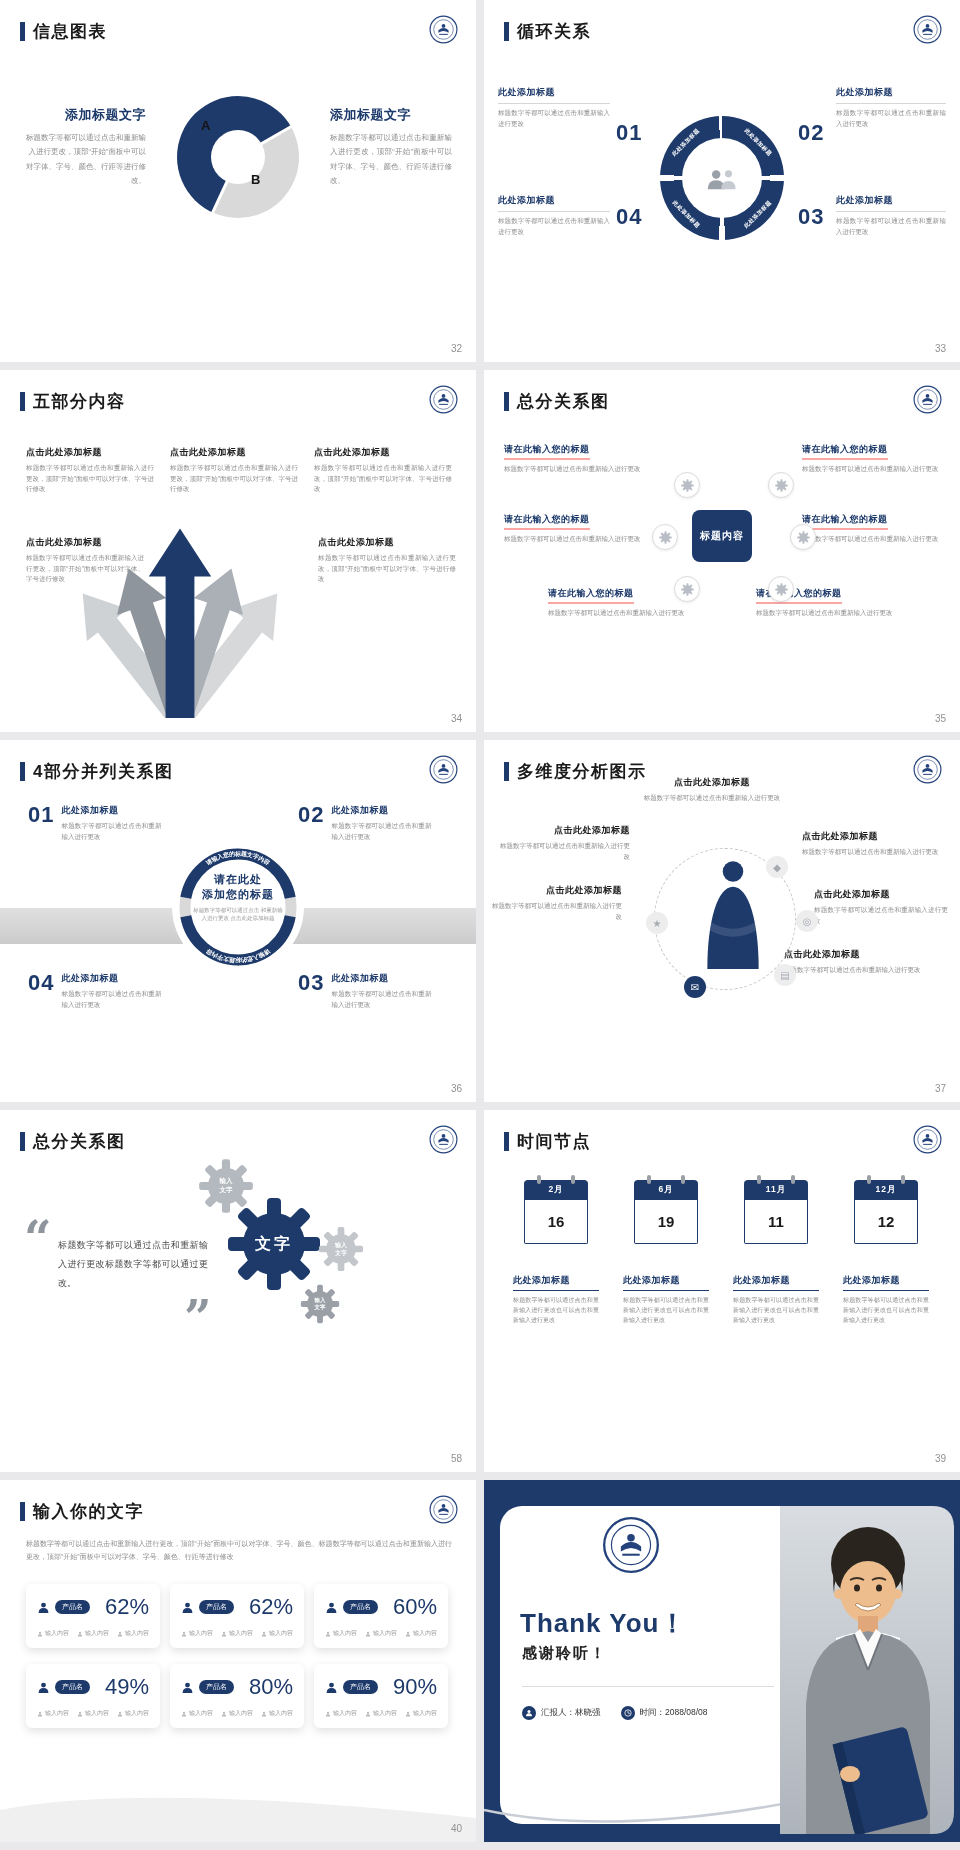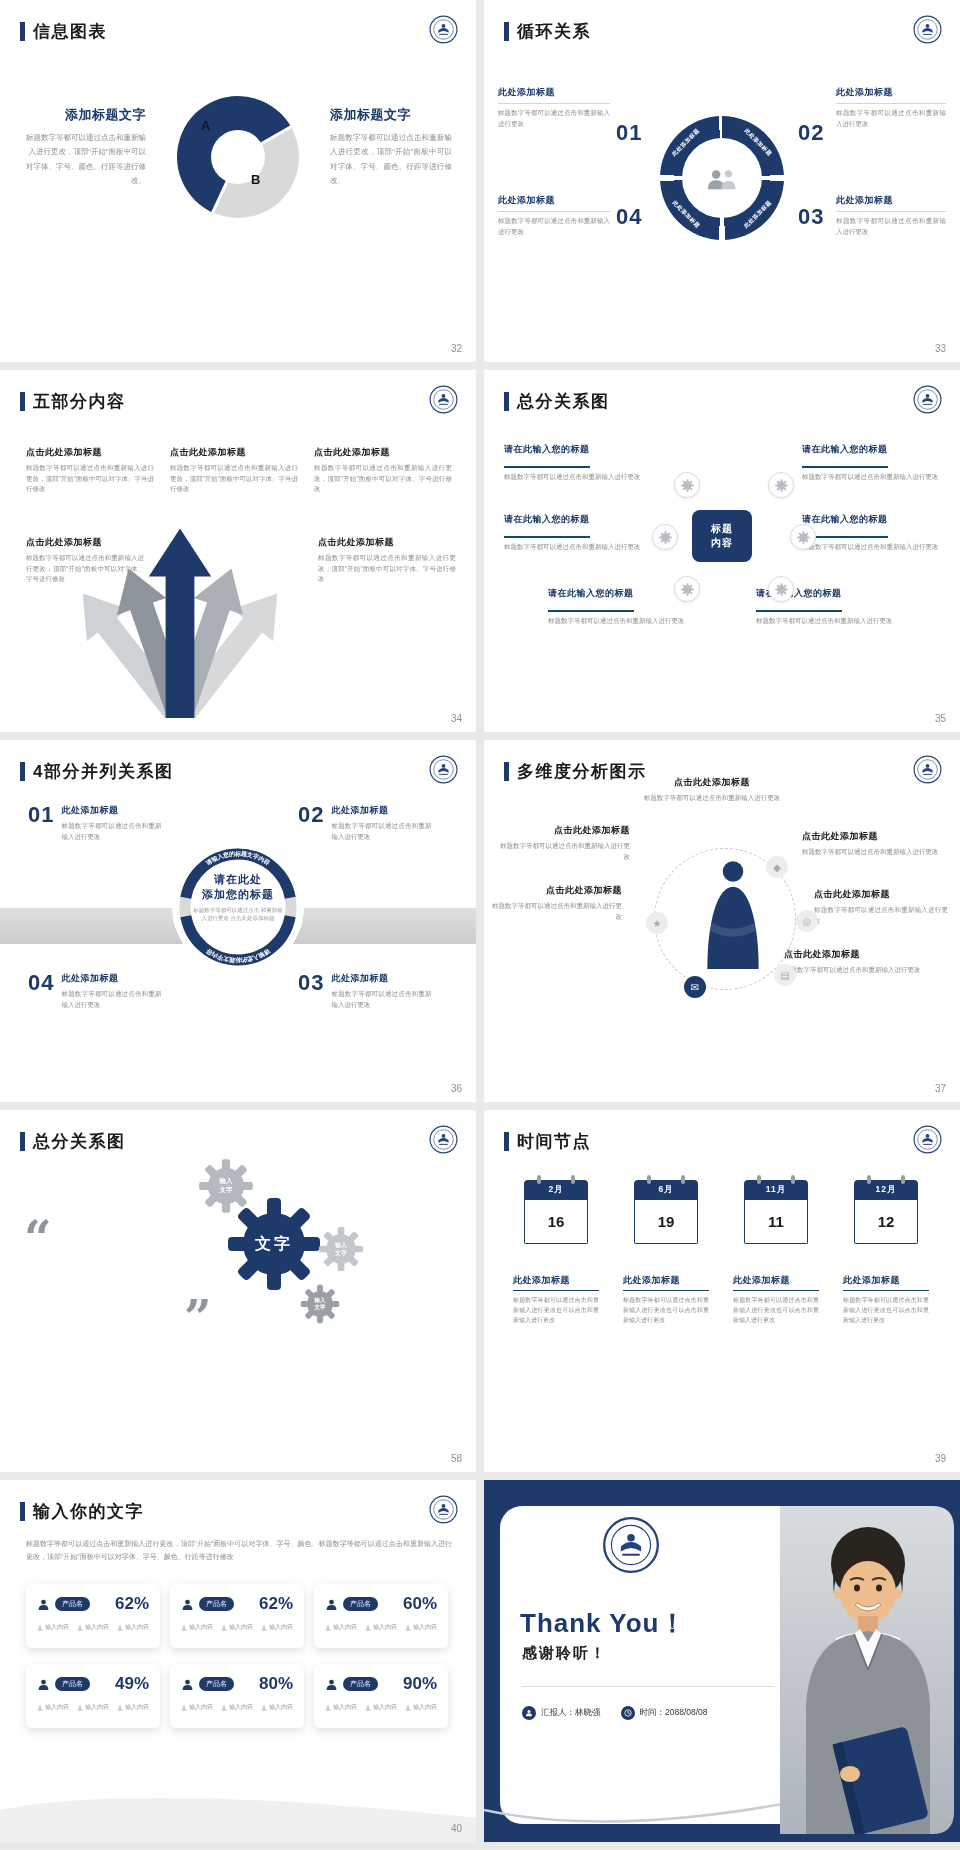--- a/index.html
+++ b/index.html
@@ -10,21 +10,21 @@
 .head{position:absolute;top:20px;left:20px;display:flex;align-items:center;gap:8px;z-index:6}
 .hbar{width:5px;height:19px;background:#1d3a6b}
 .htitle{font-size:17px;font-weight:bold;color:#1b1b1b;letter-spacing:1.5px}
 .logo{position:absolute;top:15px;right:18px;width:29px;height:29px;z-index:6;color:#24427c}
 .pg{position:absolute;bottom:8px;right:14px;font-size:10px;color:#909090}
 
 .tb{position:absolute}
 .tb h5{font-size:9px;font-weight:bold;color:#1b1b1b;letter-spacing:.5px}
 .tb p{font-size:6.5px;color:#8d8d8d;line-height:1.65;margin-top:4px;text-align:justify}
 .tb.nvt h5{color:#1d3a6b}
-.tb.ul h5{display:inline-block;border-bottom:2px solid #0c4a6e;padding-bottom:10px}
+.tb.ul h5{display:inline-block;border-bottom:2px solid #fca5a5;padding-bottom:2px}
 .tb.ul2 h5{display:block;border-bottom:1px solid #1d3a6b;padding-bottom:3px}
 .tb.dv h5{border-bottom:1px solid #d6d6d6;padding-bottom:4px}
 .tb.ctr{text-align:center}.tb.ctr p{text-align:center}
 .tb.rta{text-align:right}.tb.rta p{text-align:right}
 .bignum{font-size:22px;font-weight:bold;color:#1d3a6b;line-height:1;letter-spacing:1px}
 .absnum{position:absolute}
 
 .donut{position:absolute;left:177px;top:96px;width:122px;height:122px;border-radius:50%;background:conic-gradient(from 0deg,#1d3a6b 0 60deg,#d9d9d9 60deg 205deg,#1d3a6b 205deg 360deg)}
 .cut{position:absolute;left:calc(50% - 1.5px);top:0;width:3px;height:61px;background:#fff;transform-origin:bottom center;z-index:1}
 .hole{position:absolute;left:34px;top:34px;width:54px;height:54px;border-radius:50%;background:#fff;z-index:2}
@@ -33,21 +33,21 @@
 .s32blk p{font-size:7.5px;line-height:1.9}
 
 .s33-ring{position:absolute;left:176px;top:116px;width:124px;height:124px;border-radius:50%;
  background:conic-gradient(#1d3a6b 0 87deg,#fff 87deg 93deg,#1d3a6b 93deg 177deg,#fff 177deg 183deg,#1d3a6b 183deg 267deg,#fff 267deg 273deg,#1d3a6b 273deg 357deg,#fff 357deg 360deg)}
 .s33-hole{position:absolute;left:22px;top:22px;width:80px;height:80px;background:#fff;border-radius:50%;z-index:1}
 .arcl{position:absolute;width:70px;text-align:center;font-size:5.5px;color:#fff;font-weight:bold;letter-spacing:.5px;z-index:2}
 .s33-ppl{position:absolute;left:45px;top:52px;width:34px;height:22px;z-index:3}
 
 .gcir{position:absolute;width:26px;height:26px;border-radius:50%;background:#fff;border:1px solid #dcdcdc;box-shadow:0 1px 3px rgba(0,0,0,.08);display:flex;align-items:center;justify-content:center;color:#b9bec6}
 .gcir svg{width:13px;height:13px}
-.s35-ctrbox{position:absolute;left:208px;top:140px;width:60px;height:52px;background:#1d3a6b;border-radius:8px;color:#fff;display:flex;flex-direction:column;align-items:center;justify-content:center;font-size:10px;font-weight:bold;line-height:1.4;letter-spacing:1px}
+.s35-ctrbox{position:absolute;left:208px;top:140px;width:60px;height:52px;background:#1d3a6b;border-radius:8px;color:#fff;display:flex;flex-direction:row;align-items:center;justify-content:center;font-size:10px;font-weight:bold;line-height:1.4;letter-spacing:1px}
 
 .s36-band{position:absolute;left:0;top:168px;width:476px;height:36px;background:linear-gradient(180deg,#e0e0e0,#cbcbcb)}
 .s36-item{position:absolute;display:flex;gap:7px;align-items:flex-start;width:152px}
 .s36-item .tb{position:static;width:100px}
 .s36-circle{position:absolute;left:171px;top:100px;width:134px;height:134px;z-index:2}
 .s36-ctr{position:absolute;left:171px;top:132px;width:134px;text-align:center;z-index:3}
 .s36-ctr h6{font-size:11px;font-weight:bold;color:#1d3a6b;line-height:1.35;letter-spacing:1px}
 .s36-ctr p{font-size:5.5px;color:#9a9a9a;line-height:1.6;margin-top:4px;padding:0 22px}
 
 .dring{position:absolute;left:170px;top:108px;width:142px;height:142px;border:1px dashed #c7c7c7;border-radius:50%}
@@ -69,21 +69,21 @@
 .cal-m{height:20px;background:#1d3a6b;color:#fff;font-size:8.5px;font-weight:bold;display:flex;align-items:center;justify-content:center;border-radius:4px 4px 0 0;letter-spacing:1px}
 .cal-d{height:44px;background:#fff;border:1.5px solid #1d3a6b;border-top:none;font-size:15px;font-weight:bold;color:#1b1b1b;display:flex;align-items:center;justify-content:center;border-radius:0 0 2px 2px}
 .s39-t{top:164px;width:86px}
 .s39-t p{font-size:6px;line-height:1.7}
 
 .intro{position:absolute;left:26px;top:58px;width:426px;font-size:7px;color:#8d8d8d;line-height:1.85;text-align:justify}
 .card{position:absolute;width:134px;height:64px;background:#fff;border-radius:6px;box-shadow:0 3px 10px rgba(0,0,0,.12);padding:10px 11px}
 .card .r1{display:flex;align-items:center;gap:5px}
 .card .r1 svg{width:13px;height:13px;color:#1d3a6b;flex:0 0 auto}
 .chip{background:#1d3a6b;color:#fff;font-size:7px;padding:2px 7px;border-radius:8px;white-space:nowrap}
-.pct{margin-left:auto;font-size:17px;font-weight:bold;color:#1d3a6b}
+.pct{margin-left:auto;font-size:22px;font-weight:normal;color:#1d3a6b}
 .card .r2{display:flex;justify-content:space-between;margin-top:9px;color:#9a9a9a;font-size:6px}
 .card .r2 span{display:flex;align-items:center;gap:2px}
 .card .r2 svg{width:6px;height:6px;color:#b5b9be}
 
 .s-thx{background:#1d3a6b}
 .thx-white{position:absolute;left:16px;top:26px;width:444px;height:318px;background:#fff;border-radius:22px}
 .thx-logo{position:absolute;left:118px;top:36px;width:58px;height:58px;color:#24427c;z-index:2}
 .thx-en{position:absolute;left:36px;top:126px;font-size:26px;font-weight:bold;color:#1d3a6b;letter-spacing:1px;z-index:2}
 .thx-cn{position:absolute;left:38px;top:164px;font-size:15px;font-weight:bold;color:#202020;letter-spacing:2px;z-index:2}
 .thx-div{position:absolute;left:38px;top:206px;width:252px;height:1px;background:#dcdcdc;z-index:2}
@@ -432,20 +432,21 @@
   <section class="slide">
     <div class="head">
       <span class="hbar"></span>
       <span class="htitle">总分关系图</span>
     </div>
     <svg class="logo">
         <use href="#sym-logo"></use>
       </svg>
 
     <span class="qmark" style="left:24px;top:104px">“</span>
+    <p class="quote">标题数字等都可以通过点击和重新输入进行更改标题数字等都可以通过更改。</p>
     <span class="qmark" style="left:184px;top:184px">”</span>
 
     <div class="gearbox" style="left:198px;top:48px;width:56px;height:56px;color:#b4b9bf">
       <svg class="gfill" viewBox="0 0 48 48">
           <use href="#sym-gear"></use>
         </svg>
       <span class="glab s">输入文字</span>
     </div>
     <div class="gearbox" style="left:226px;top:86px;width:96px;height:96px;color:#1d3a6b">
       <svg class="gfill" viewBox="0 0 48 48">

